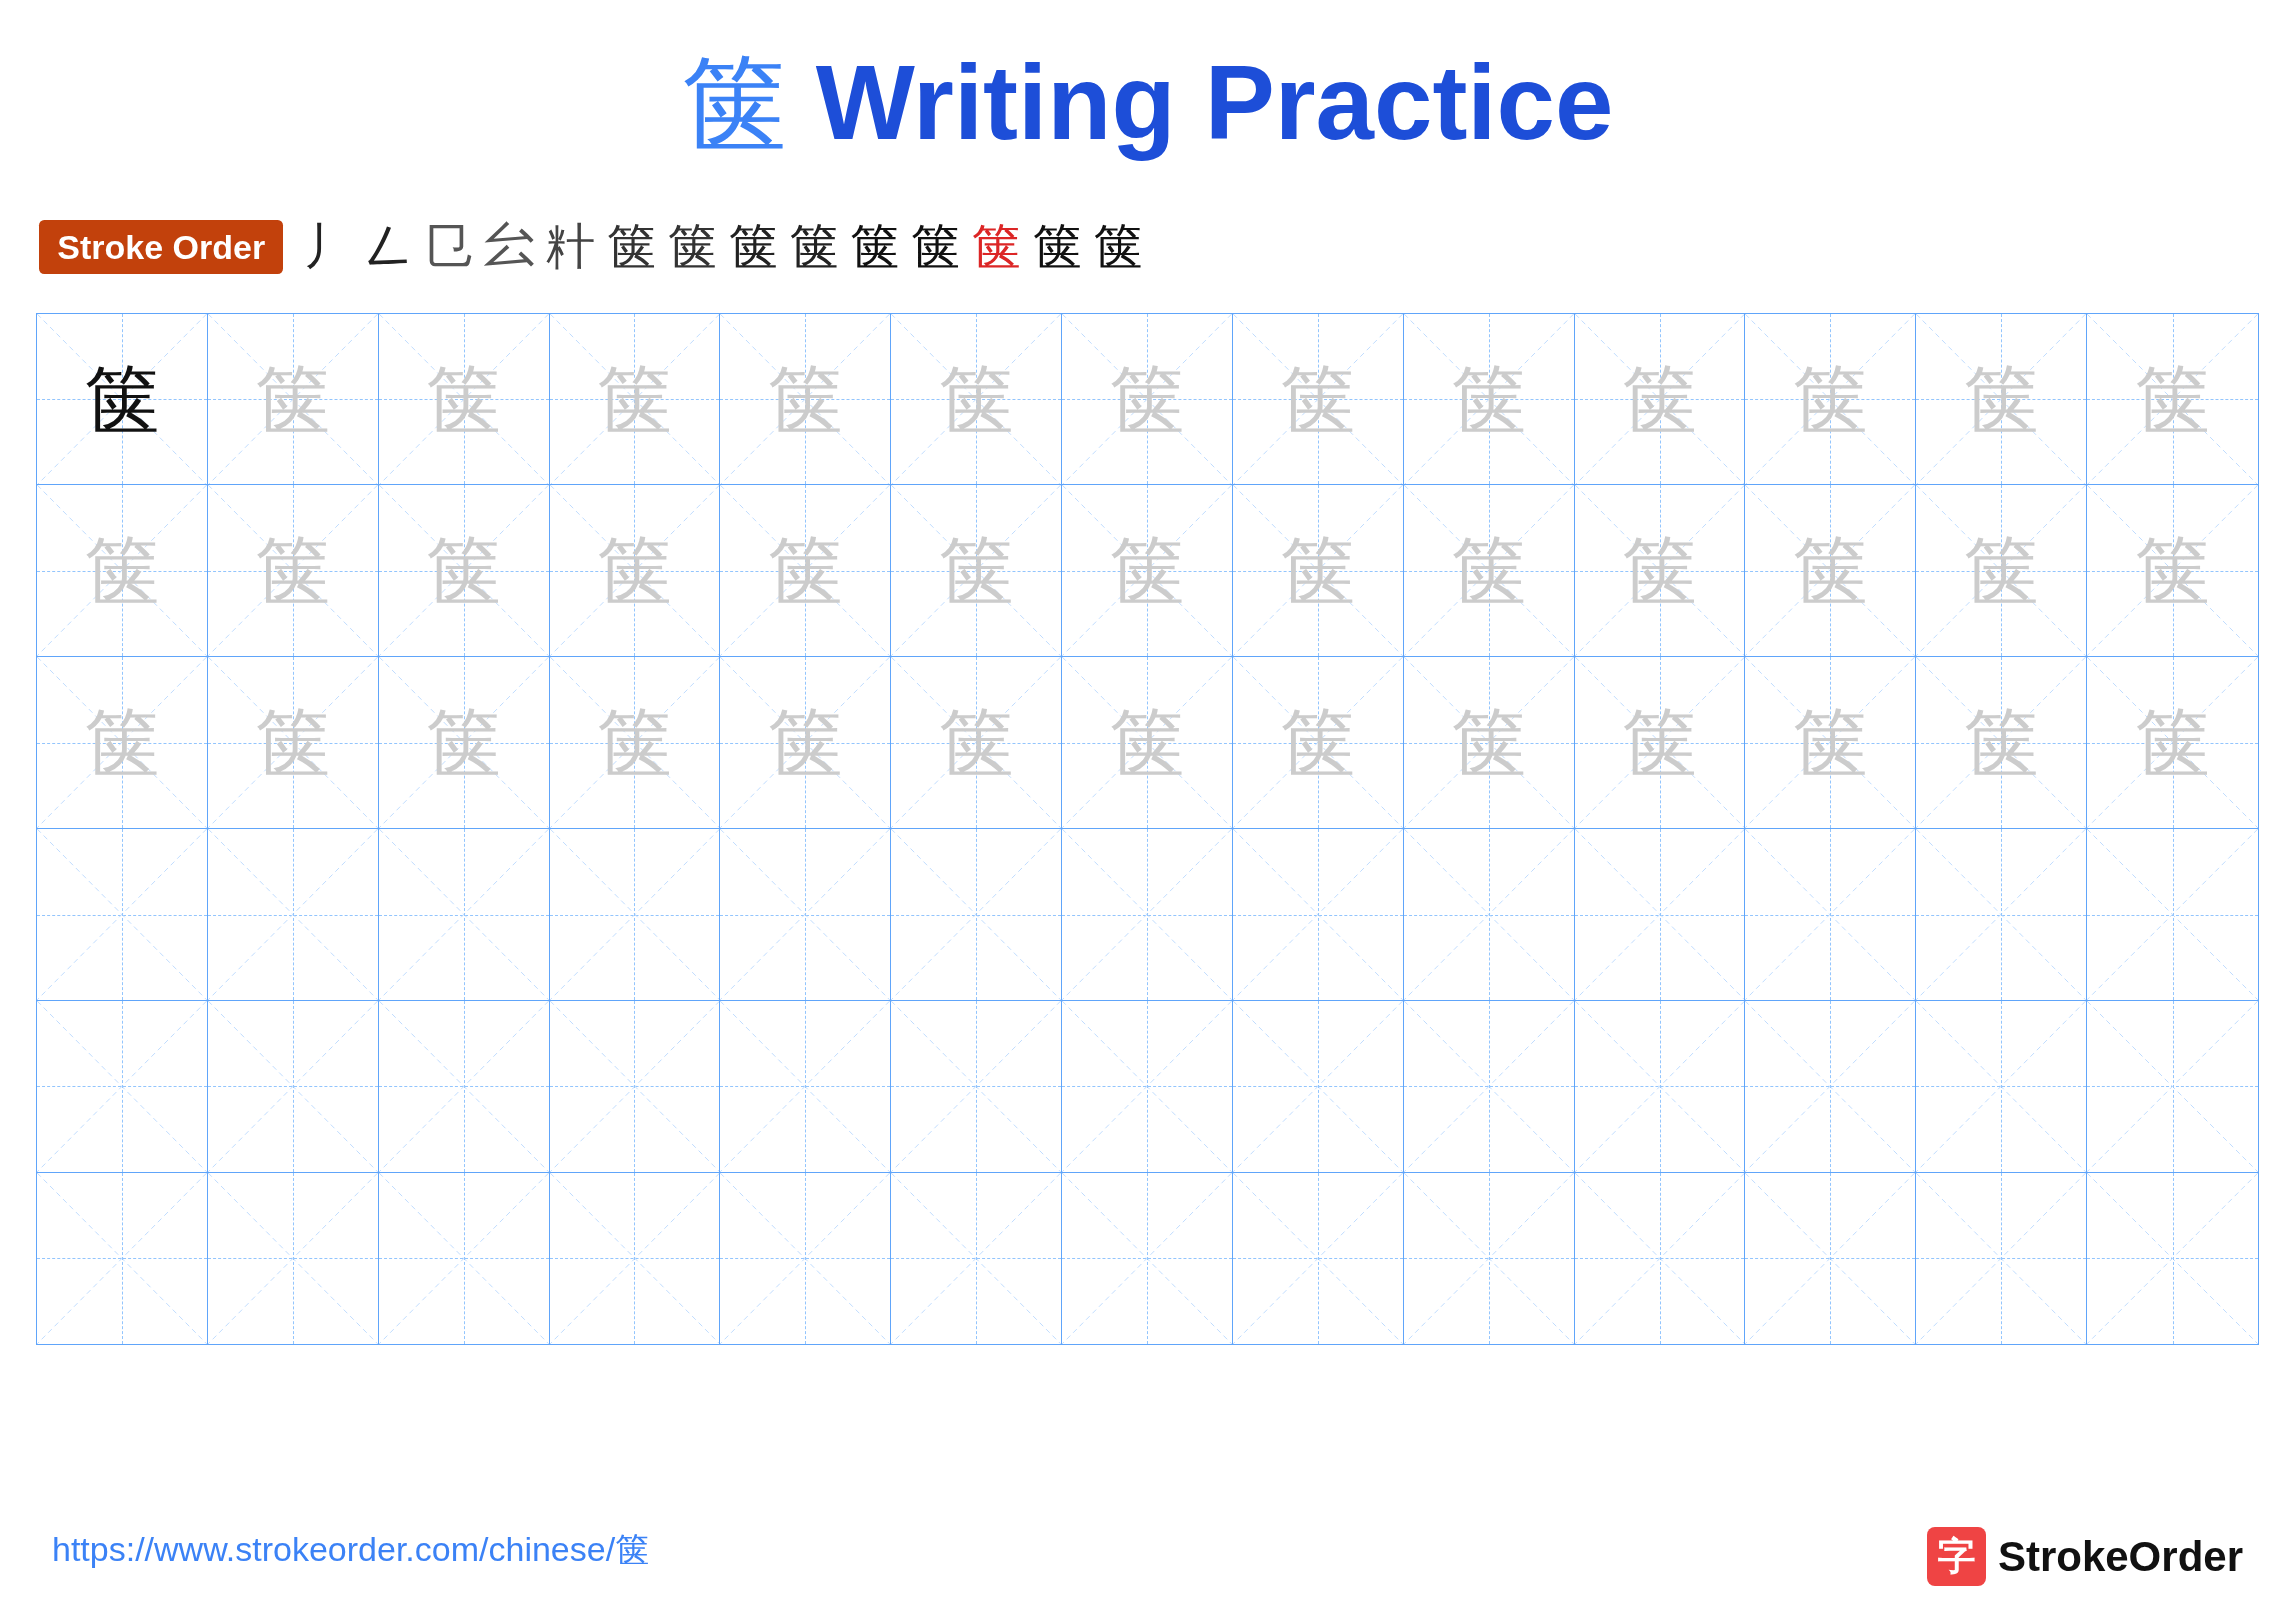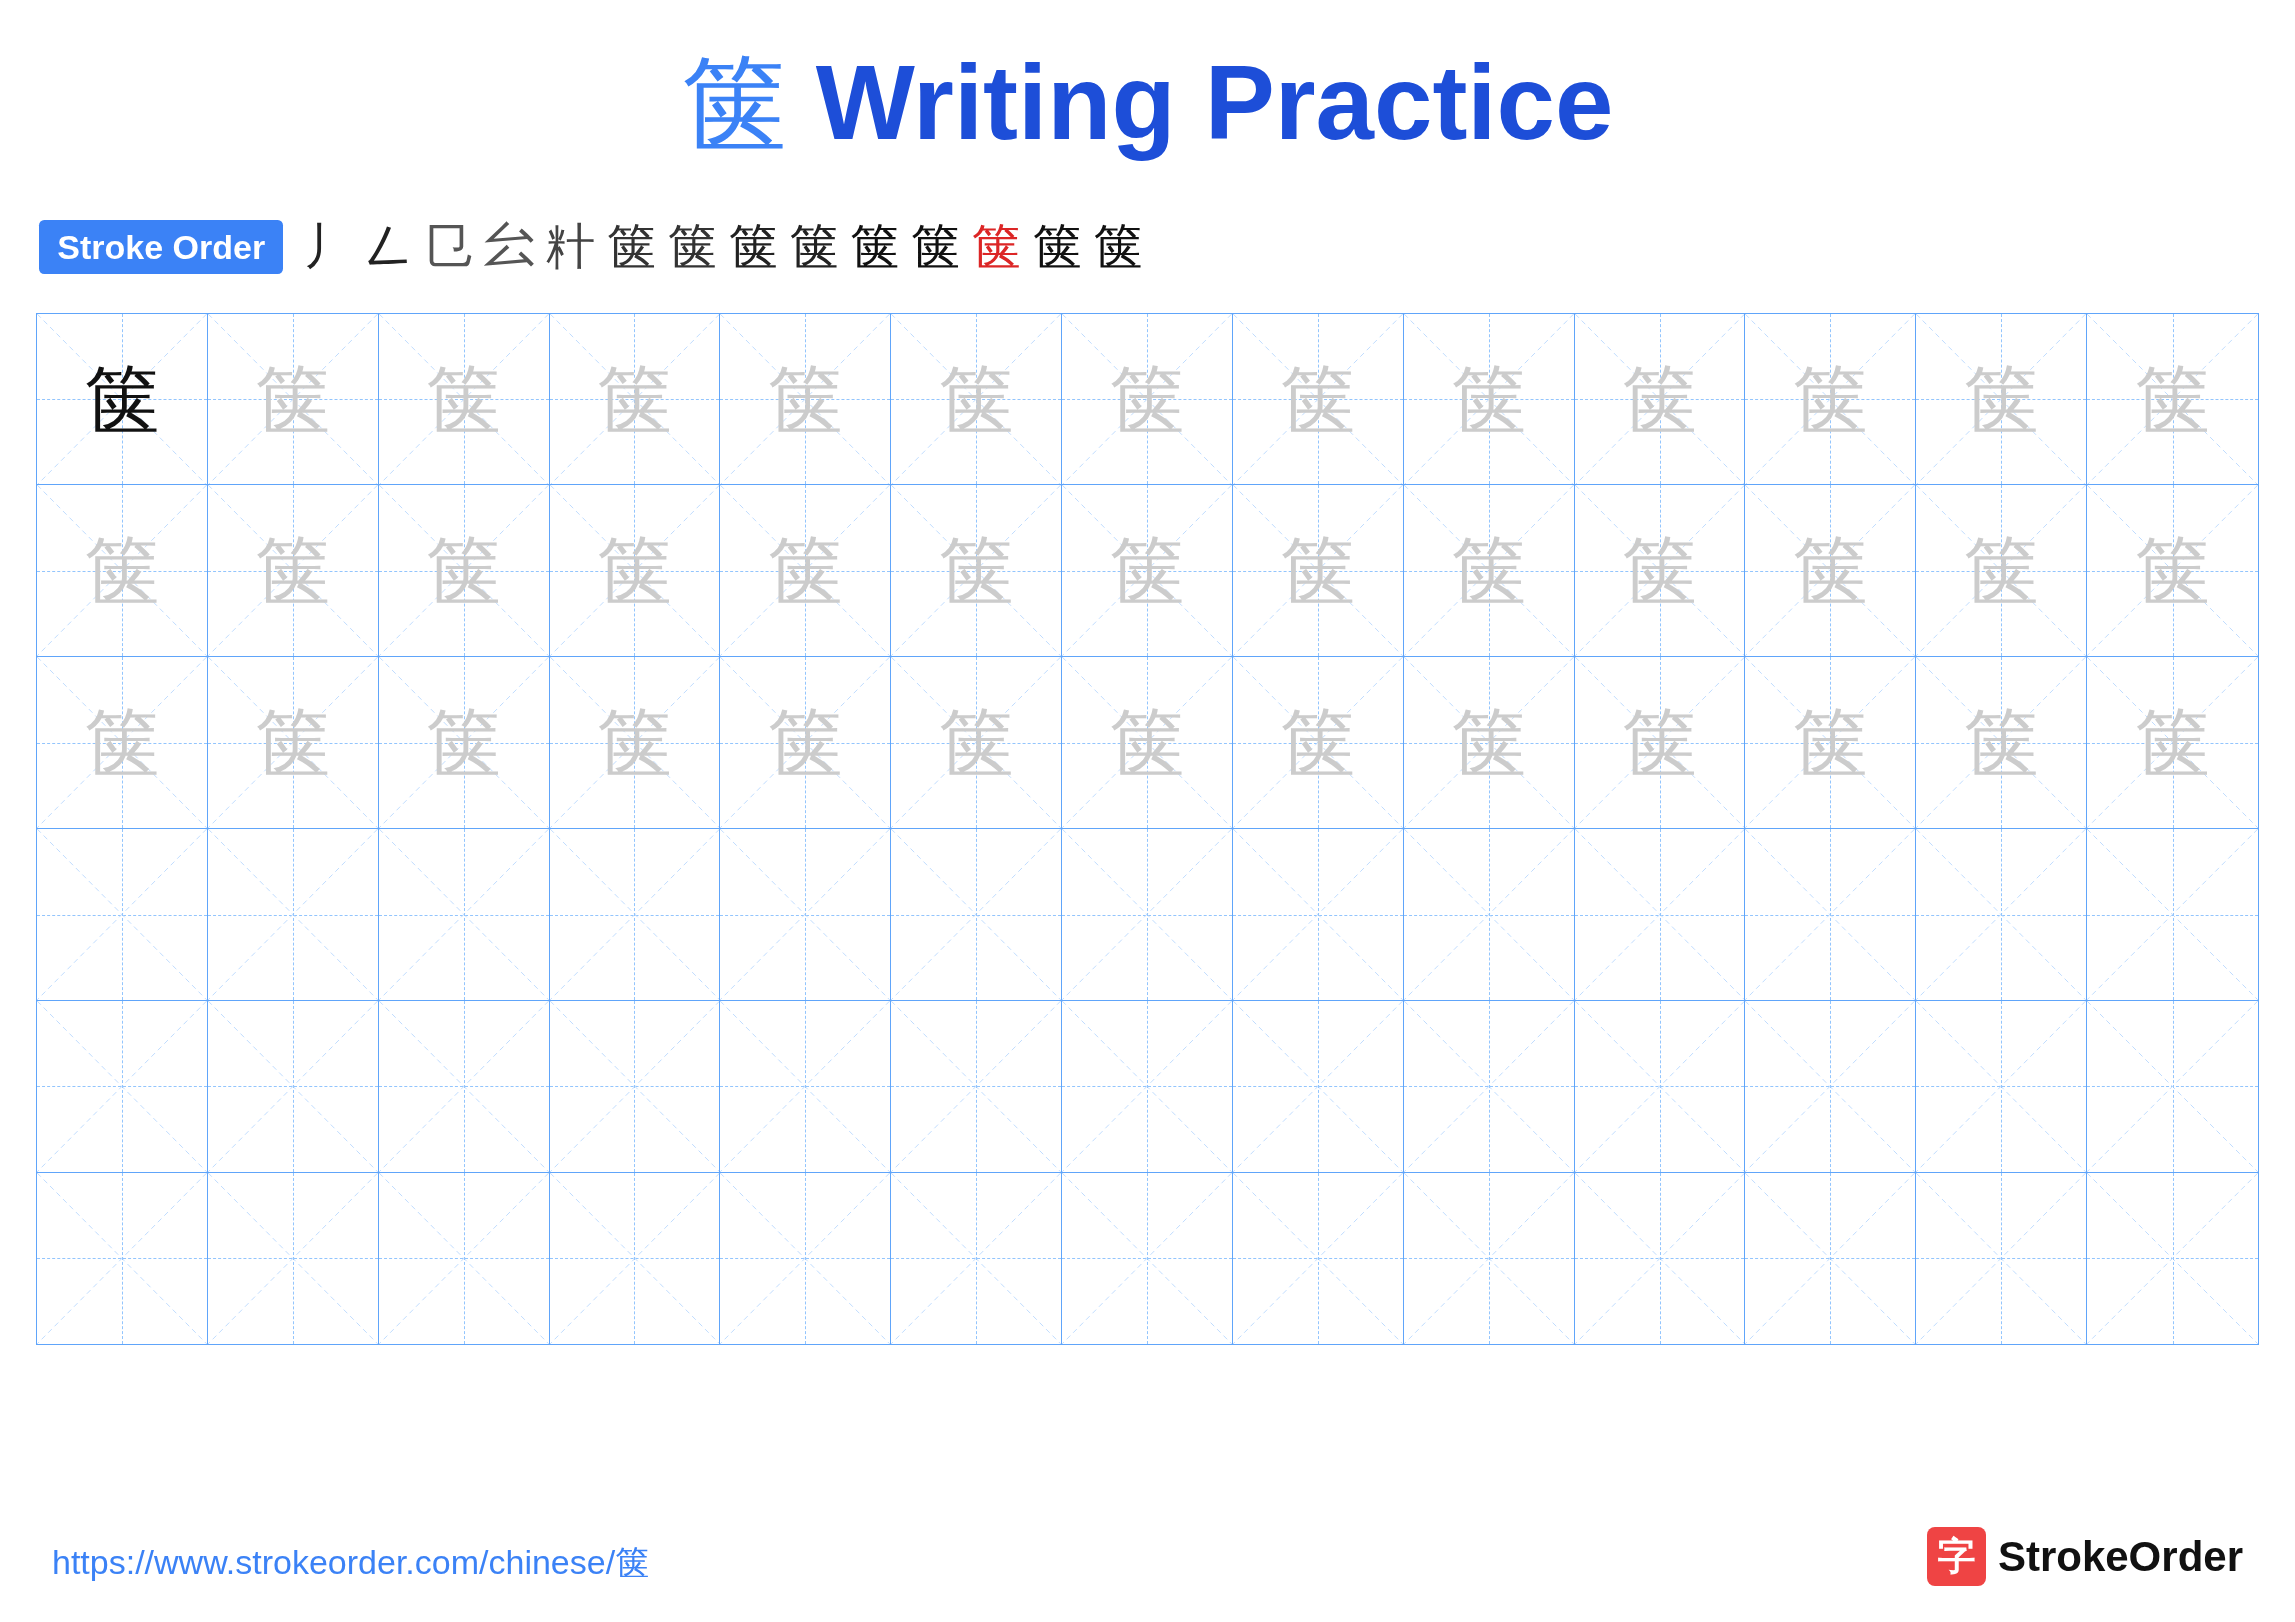--- a/index.html
+++ b/index.html
@@ -32,21 +32,21 @@
 
     
     .stroke-order-row {
       display: flex;
       align-items: center;
       padding: 13px 39px;
       margin-bottom: 19.6px;
       gap: 19.6px;
     }
     .stroke-order-badge {
-      background: #3b82f6;
+      background: #c2410c;
       color: white;
       font-size: 34px;
       font-weight: bold;
       padding: 7.9px 18.3px;
       border-radius: 5.2px;
       white-space: nowrap;
     }
     .stroke-steps {
       display: flex;
       align-items: center;
@@ -133,21 +133,21 @@
       color: #cccccc;
     }
 
     
     .footer {
       position: absolute;
       bottom: 36px;
       left: 0;
       right: 0;
       display: flex;
-      align-items: flex-end;
+      align-items: flex-start;
       justify-content: space-between;
       padding: 0 52px;
     }
     .footer-url {
       font-size: 34px;
       color: #3b82f6;
       text-decoration: none;
     }
     .footer-brand {
       display: flex;

